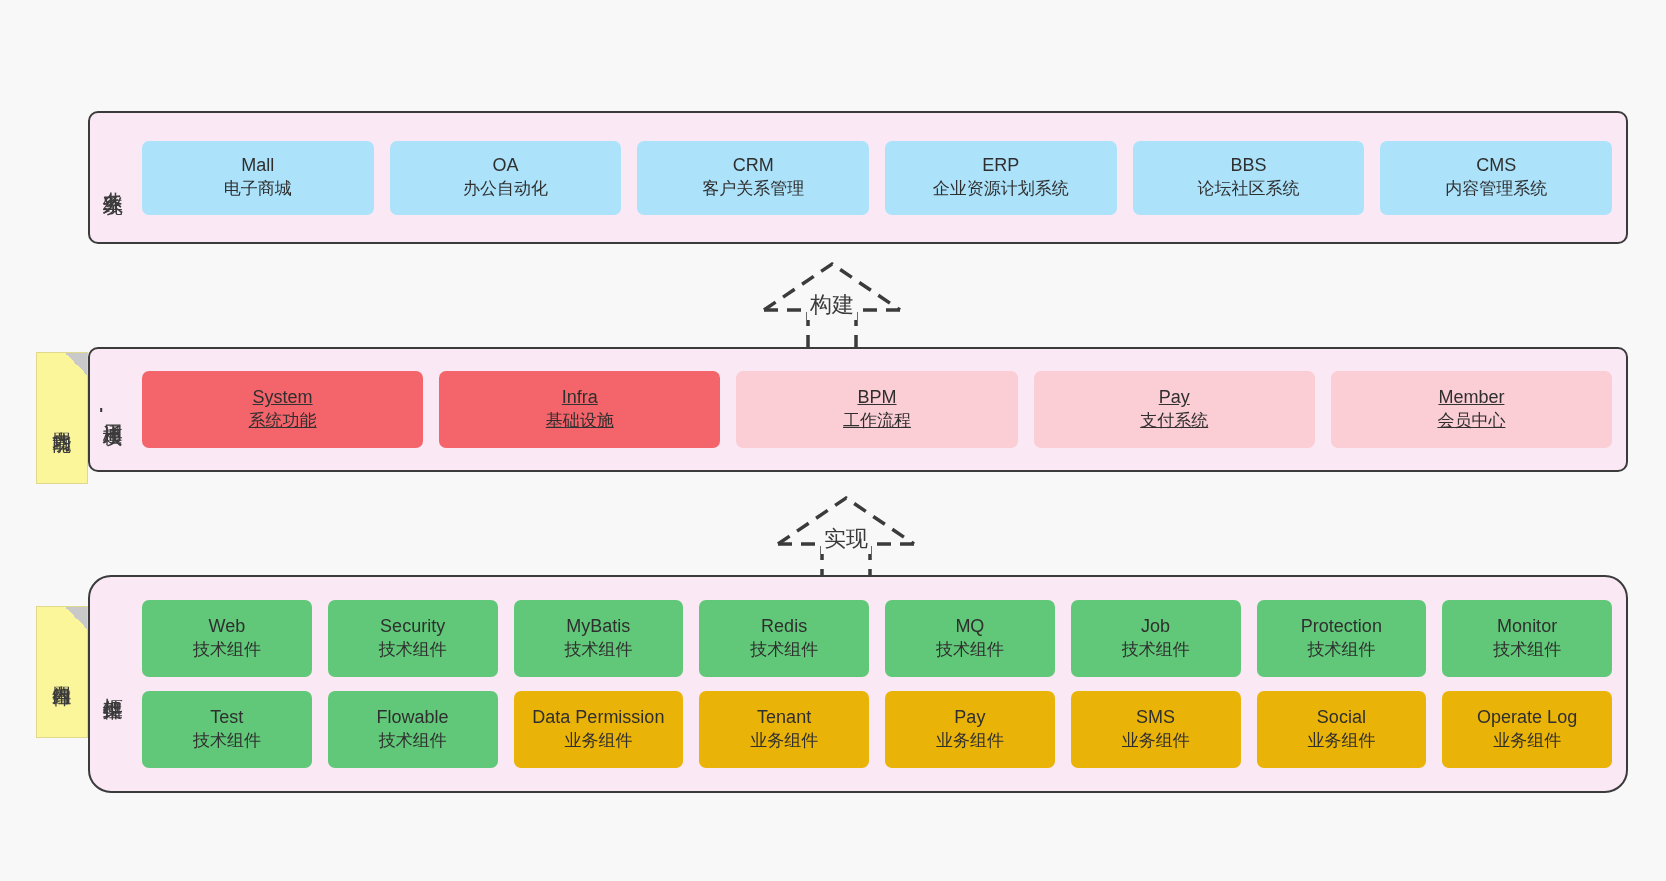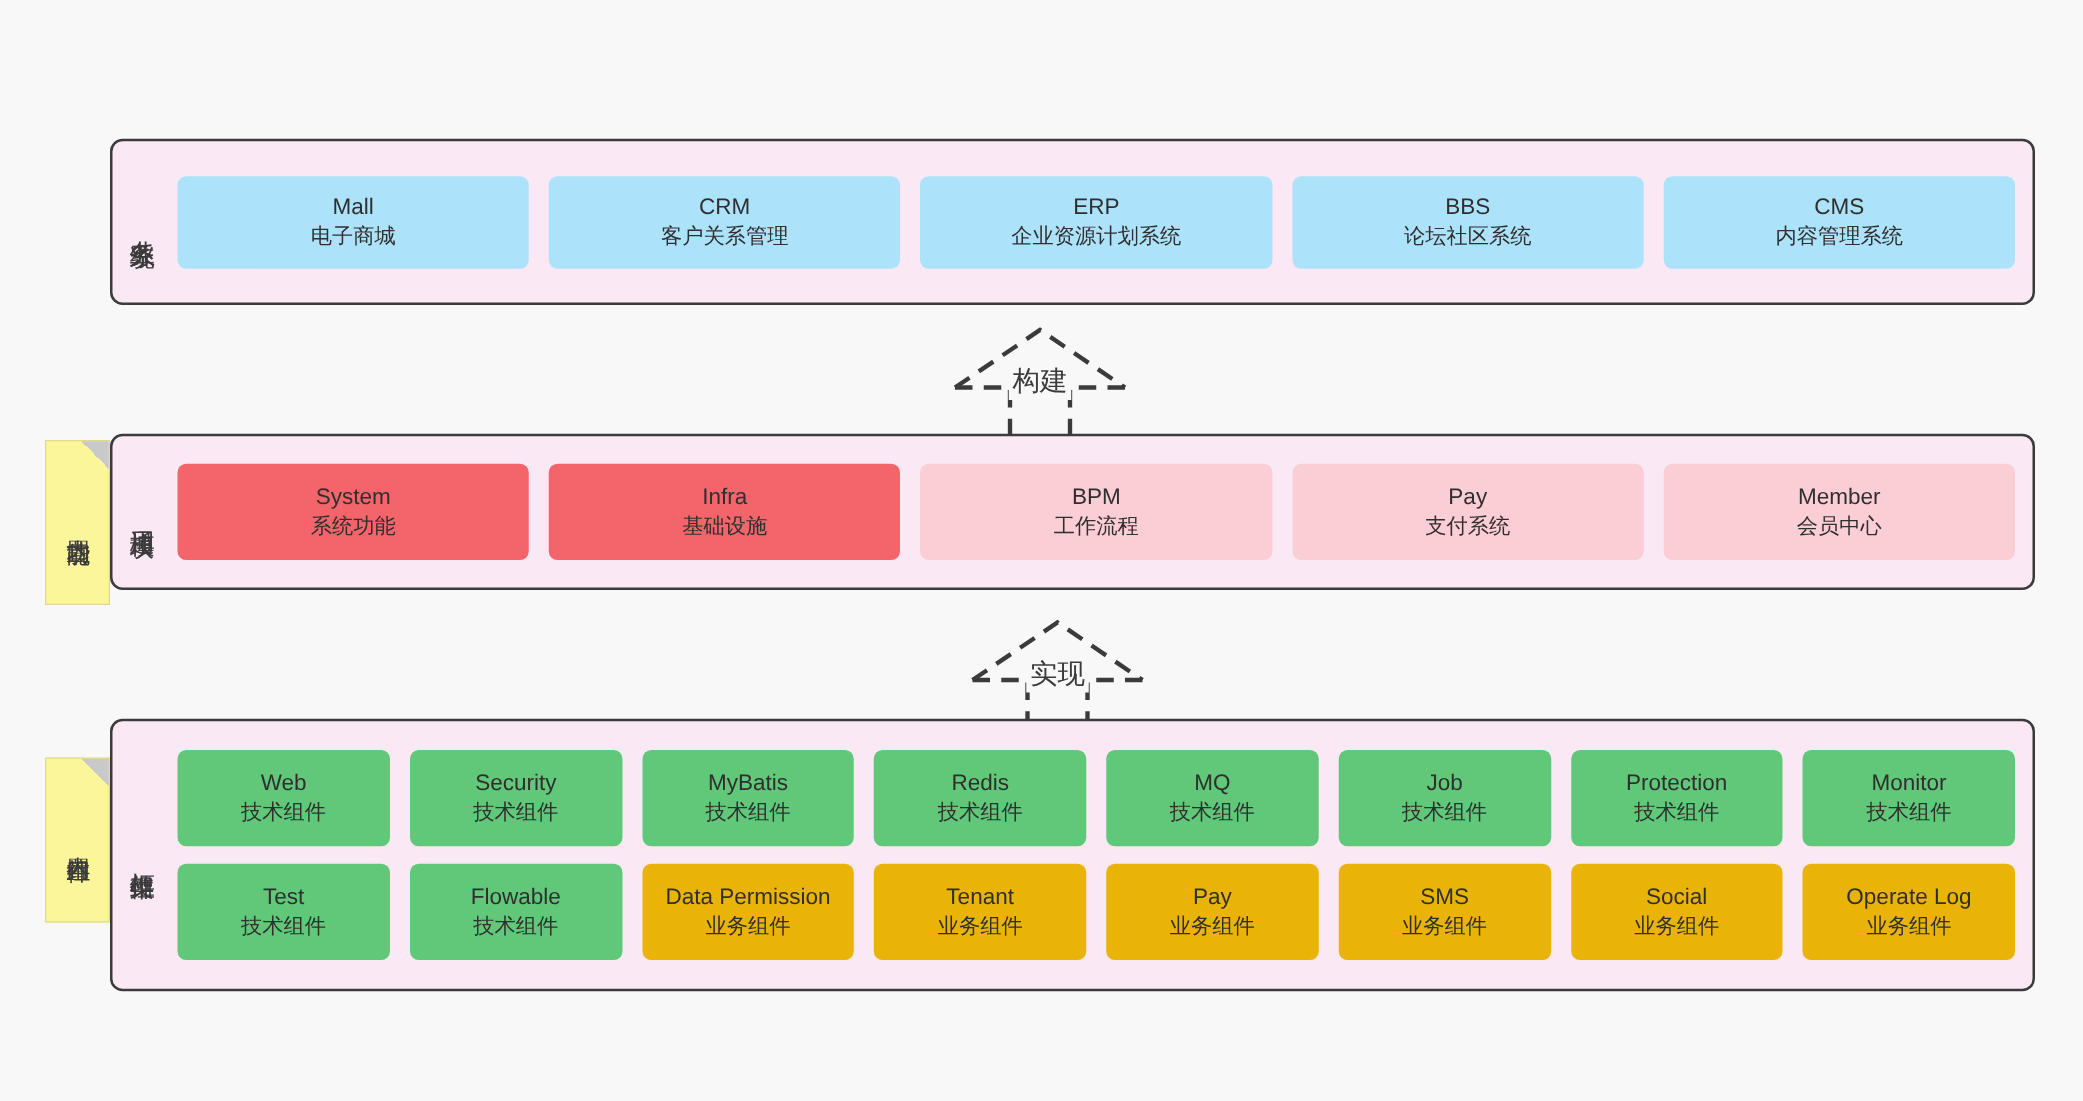--- a/index.html
+++ b/index.html
@@ -69,24 +69,24 @@
   .c-blue{background:#ace3fb;}
   .c-red{background:#f4646b;}
   .c-pink{background:#fbcdd4;}
   .c-green{background:#60c878;}
   .c-green-light{background:#eab308;}
 
   
   .layer-biz{left:88px;top:111px;width:1540px;height:133px;}
   .layer-biz .card{height:74px;}
 
-  .layer-mod{left:88px;top:347px;width:1540px;height:125px;}
+  .layer-mod{left:88px;top:347px;width:1540px;height:125px;text-decoration:underline;}
   .layer-mod .card{height:77px;}
 
-  .layer-fw{left:88px;top:575px;width:1540px;height:218px;}
+  .layer-fw{left:88px;top:575px;width:1540px;height:218px;border-radius:23px;}
   .layer-fw .card{height:77px;}
 
   
   .note{
     position:absolute;
     background:#fcf69b;
     border:1px solid #ded98d;
     box-sizing:border-box;
     display:flex;
     align-items:center;
@@ -135,20 +135,24 @@
   <div class="layer layer-biz">
     <div class="layer-title">业务系统</div>
     <div class="layer-body">
       <div class="row">
 
         <div class="card c-blue">
           <div class="l1">Mall</div>
           <div class="l2">电子商城</div>
         </div>
 
+        <div class="card c-blue">
+          <div class="l1">OA</div>
+          <div class="l2">办公自动化</div>
+        </div>
 
         <div class="card c-blue">
           <div class="l1">CRM</div>
           <div class="l2">客户关系管理</div>
         </div>
 
         <div class="card c-blue">
           <div class="l1">ERP</div>
           <div class="l2">企业资源计划系统</div>
         </div>

